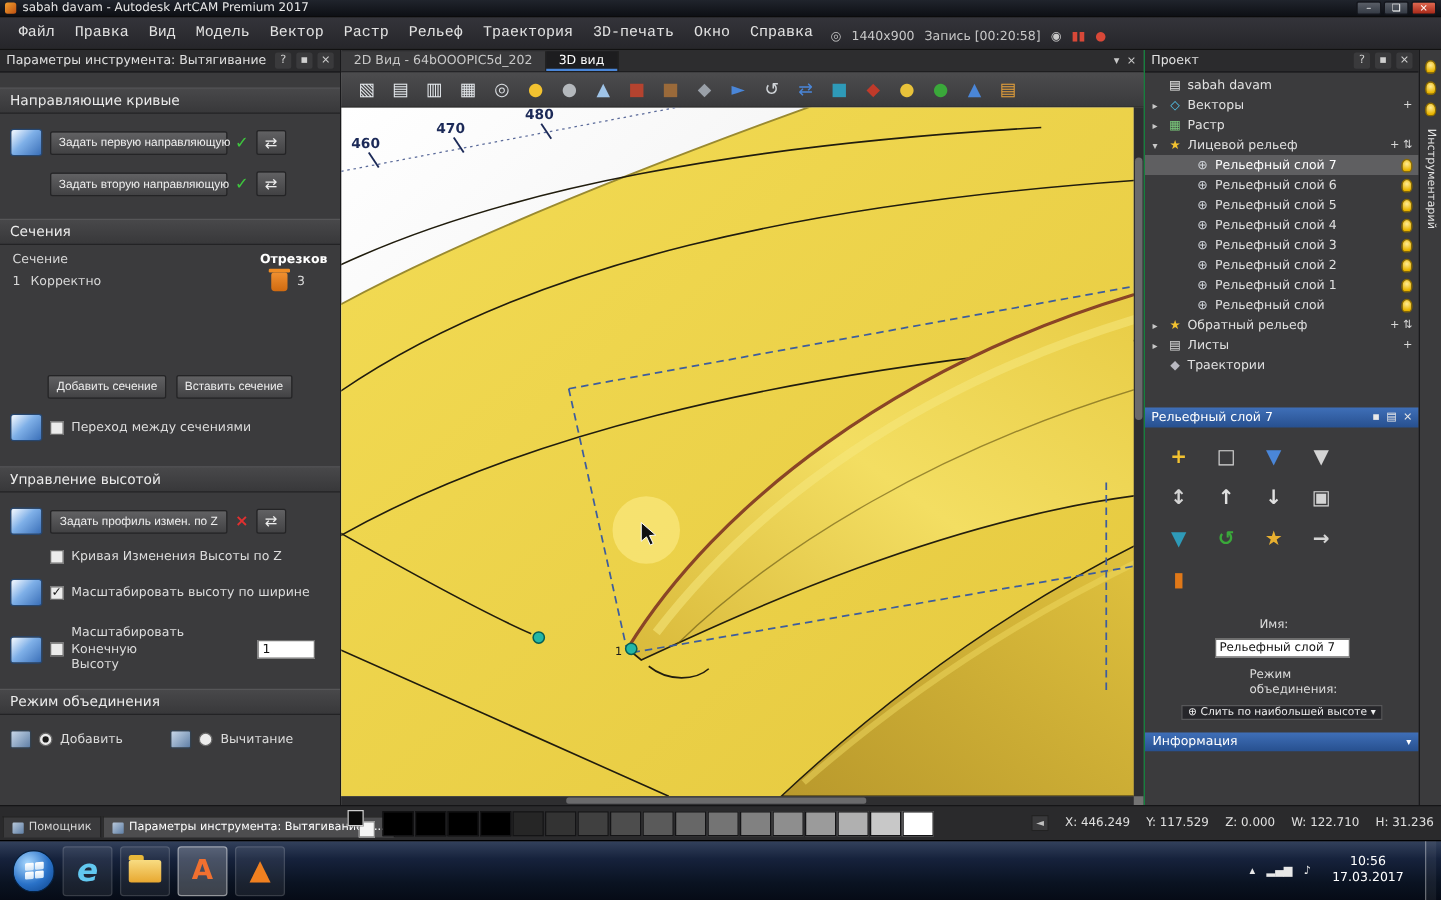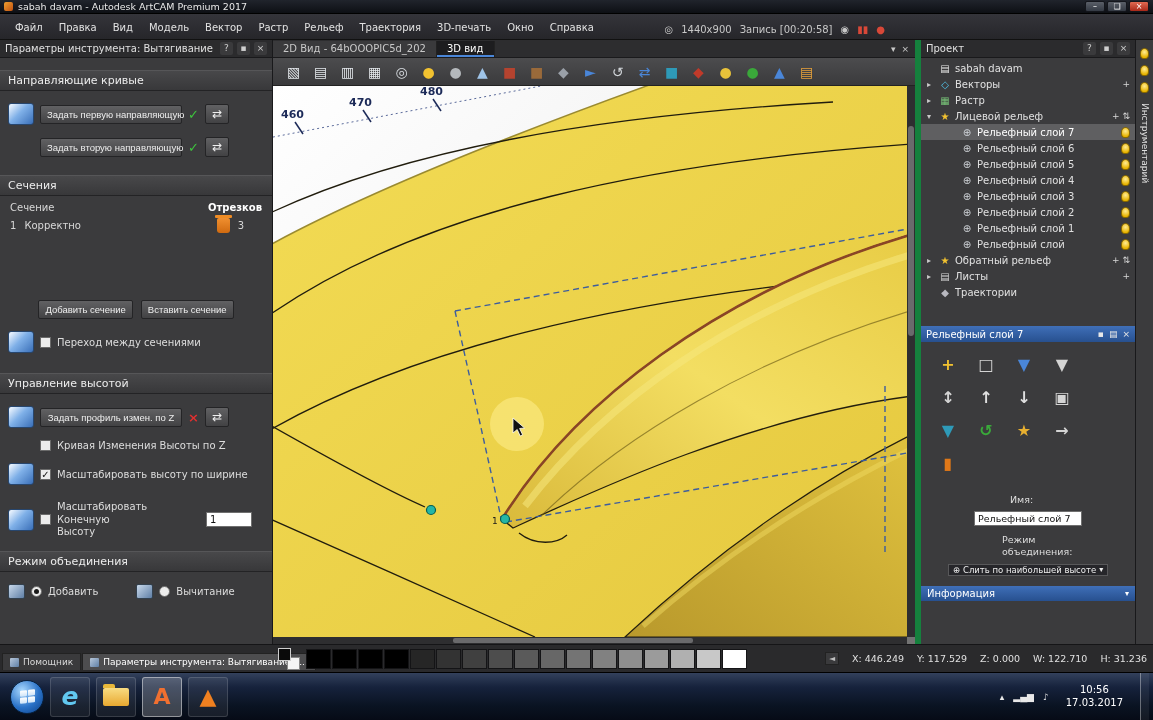--- a/index.html
+++ b/index.html
@@ -11,21 +11,21 @@
   #titlebar{position:absolute;left:0;top:0;width:1153px;height:14px;background:linear-gradient(#20242c,#0d0f14);display:flex;align-items:center;padding:4px 4px;gap:5px;border-bottom:1px solid #000;}
   #titlebar .app-ic{width:9px;height:9px;background:linear-gradient(135deg,#f0a030,#c05010);border-radius:2px;}
   #titlebar .tt{font-size:9.5px;color:#e8e8e8;white-space:nowrap;}
   .win-btns{margin-left:auto;display:flex;gap:2px;}
   .win-btn{width:20px;height:11px;font-size:8px;line-height:10px;text-align:center;color:#fff;background:linear-gradient(#5a5f68,#343a44);border:1px solid #14161c;border-radius:2px;}
   .win-btn.close{background:linear-gradient(#e06a52,#a82818);}
 
   
   #menubar{position:absolute;left:0;top:14px;width:1153px;height:26px;background:linear-gradient(#34343a,#26262a);display:flex;align-items:flex-end;padding:0 8px 4px;border-bottom:1px solid #111;}
   #menubar .menus{display:flex;gap:2px;}
-  .menu-item{font-size:10px;color:#e2e2e2;padding:2px 7px;border-radius:2px;cursor:default;}
+  .menu-item{font-size:12px;color:#e2e2e2;padding:2px 7px;border-radius:2px;cursor:default;font-family:Liberation Mono, monospace;}
   .menu-right{margin-left:auto;display:flex;align-items:center;gap:8px;margin-right:260px;}
   .menu-right .mi{font-size:10px;color:#c8c8c8;}
   .menu-right .mi.red{color:#d84838;}
 
   
   .panel-title{height:18px;background:#2b2b2d;border-bottom:1px solid #19191b;display:flex;align-items:center;padding:0 5px;gap:4px;}
   .panel-title .pt-text{font-size:10px;color:#e0e0e0;white-space:nowrap;overflow:hidden;flex:1;}
   .pt-ic{font-size:9px;color:#cfcfcf;width:13px;height:13px;line-height:13px;text-align:center;border-radius:2px;background:#3a3a3c;}
   .sec-h{background:linear-gradient(#48484a,#38383a);border-top:1px solid #565658;border-bottom:1px solid #232325;color:#ececec;font-size:11px;padding:3px 8px;}
   .pbtn{background:linear-gradient(#616163,#424244);border:1px solid #242426;color:#eee;font-size:9.5px;padding:3px 6px;border-radius:2px;white-space:nowrap;}
@@ -65,21 +65,21 @@
   .vp-tool{width:25px;height:23px;display:flex;align-items:center;justify-content:center;border-radius:2px;}
   .vp-glyph{font-size:14px;line-height:1;}
   #viewport{position:relative;width:634px;height:551px;}
   #scene{display:block;width:634px;height:551px;}
   #vscroll{position:absolute;right:0;top:46px;width:8px;height:551px;background:#2e2e30;}
   #vscroll .vthumb{position:absolute;left:1px;top:40px;width:6px;height:210px;background:#6a6a6c;border-radius:3px;}
   #hscroll{height:7px;width:634px;background:#2e2e30;position:relative;}
   #hscroll .hthumb{position:absolute;top:1px;left:180px;height:5px;width:240px;background:#6a6a6c;border-radius:2px;}
 
   
-  #right-panel{position:absolute;left:915px;top:40px;width:220px;height:604px;background:#3b3b3d;border-left:6px solid #15803d;overflow:hidden;}
+  #right-panel{position:absolute;left:915px;top:40px;width:220px;height:604px;background:#3b3b3d;border-left:1px solid #15803d;overflow:hidden;}
   #tree{padding-top:2px;}
   .tree-row{display:flex;align-items:center;height:16px;padding:0 5px 0 6px;gap:4px;font-size:10px;color:#e0e0e0;}
   .tree-row[data-sel="true"]{background:#5f5f61;color:#fff;}
   .tree-row[data-child="true"]{padding-left:28px;}
   .expander{width:8px;font-size:8px;color:#c8c8c8;flex:none;}
   .ticon{width:12px;text-align:center;font-size:10px;flex:none;}
   .ticon[data-icon="doc"]::before{content:"▤";color:#e8e8e8;}
   .ticon[data-icon="vectors"]::before{content:"◇";color:#52c2e8;}
   .ticon[data-icon="raster"]::before{content:"▦";color:#7ac87a;}
   .ticon[data-icon="star"]::before{content:"★";color:#f2c230;}

